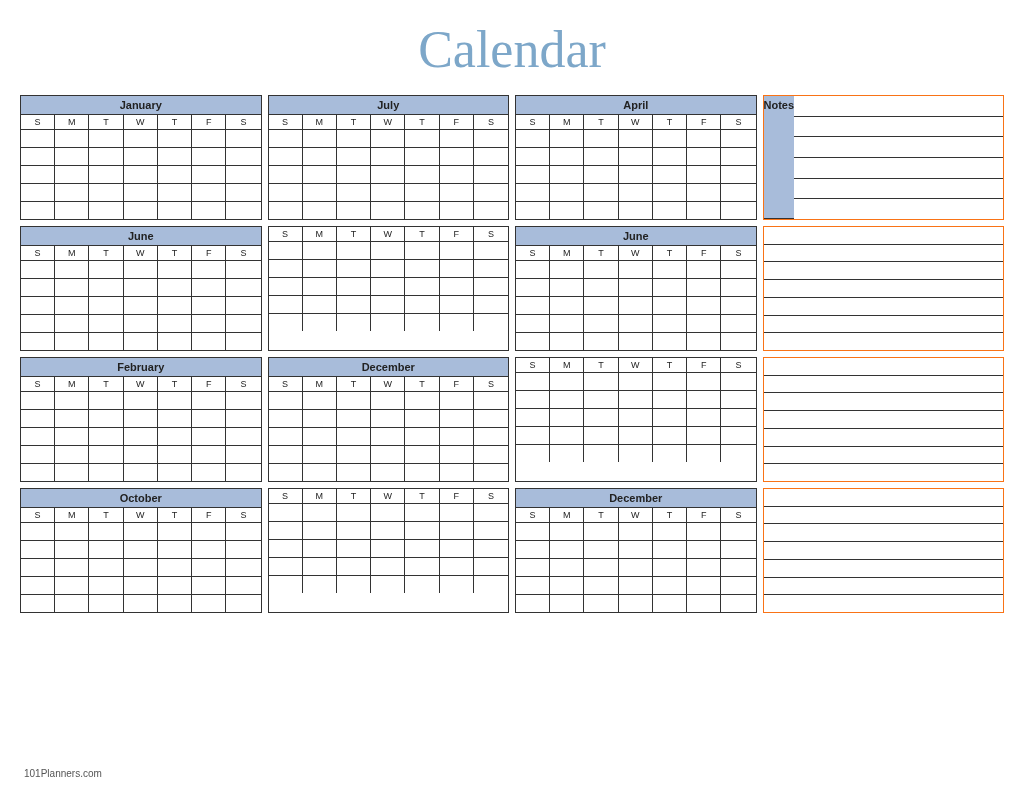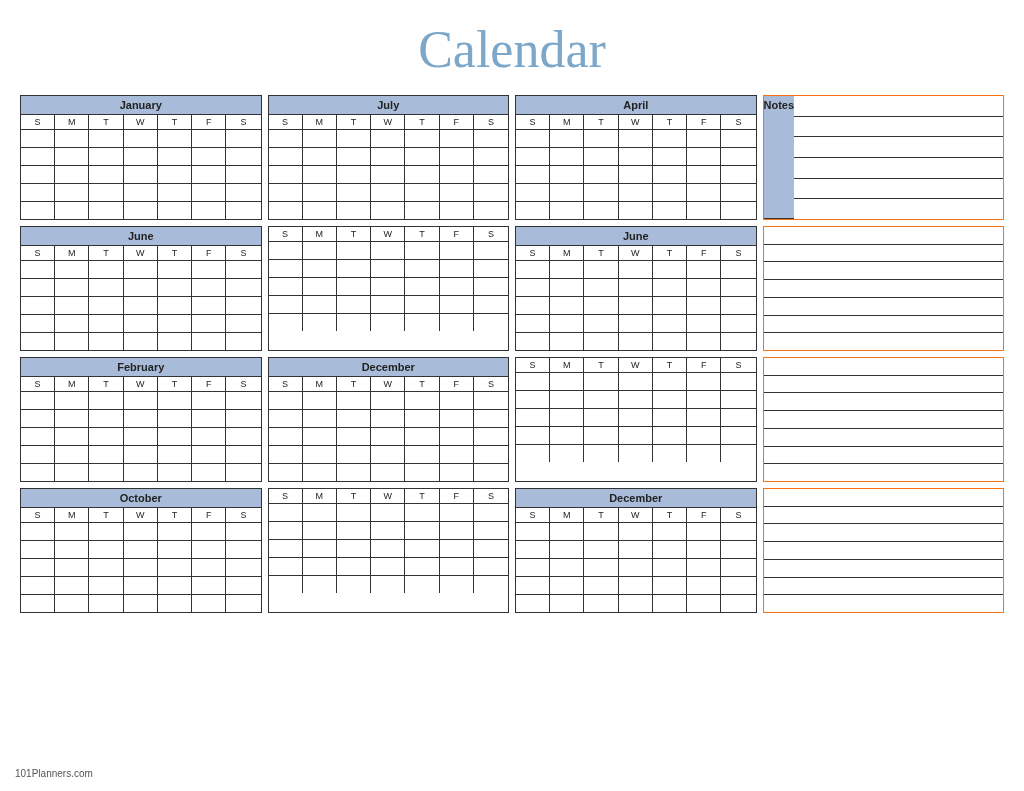--- a/index.html
+++ b/index.html
@@ -89,21 +89,21 @@
     .notes-line {
       border-bottom: 1px solid #333;
       flex: 1;
       min-height: 14px;
     }
     .notes-line:last-child { border-bottom: none; }
 
     .footer {
       position: absolute;
       bottom: 12px;
-      left: 15px;
+      left: 24px;
       font-size: 10px;
       color: #555;
     }
   </style>
 </head>
 <body>
 
 <h1>Calendar</h1>
 
 <div class="calendar-grid">

